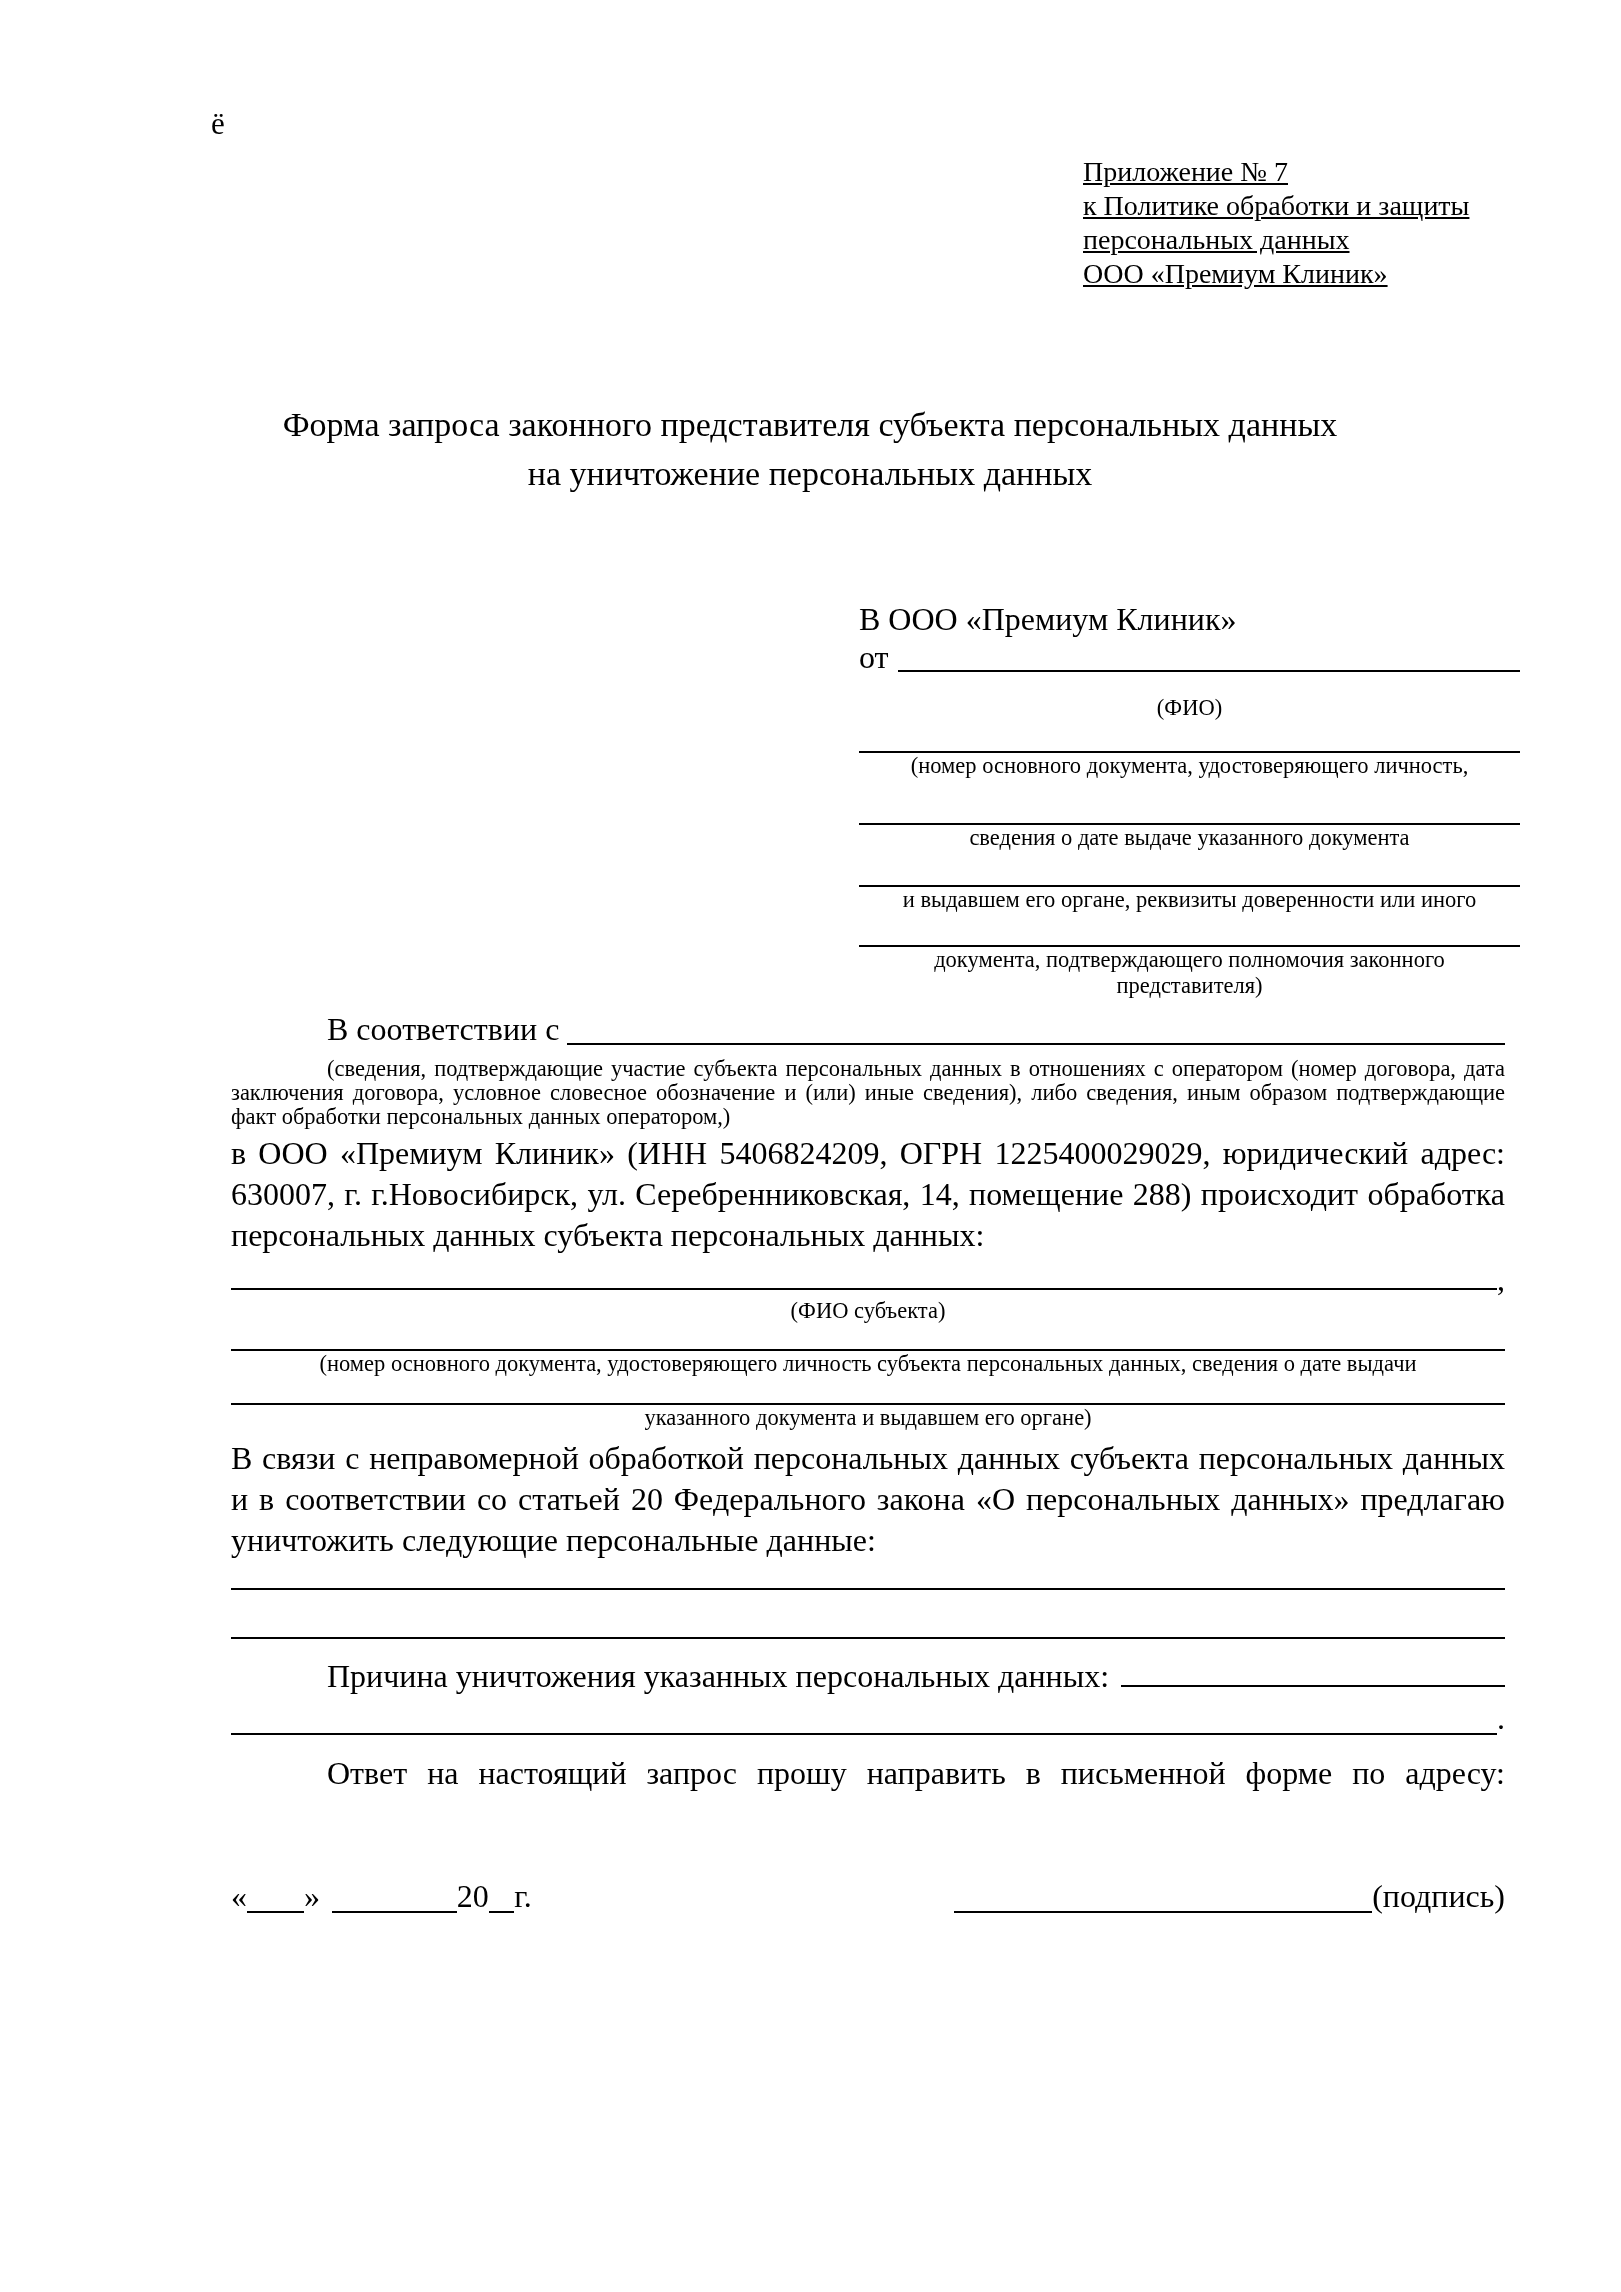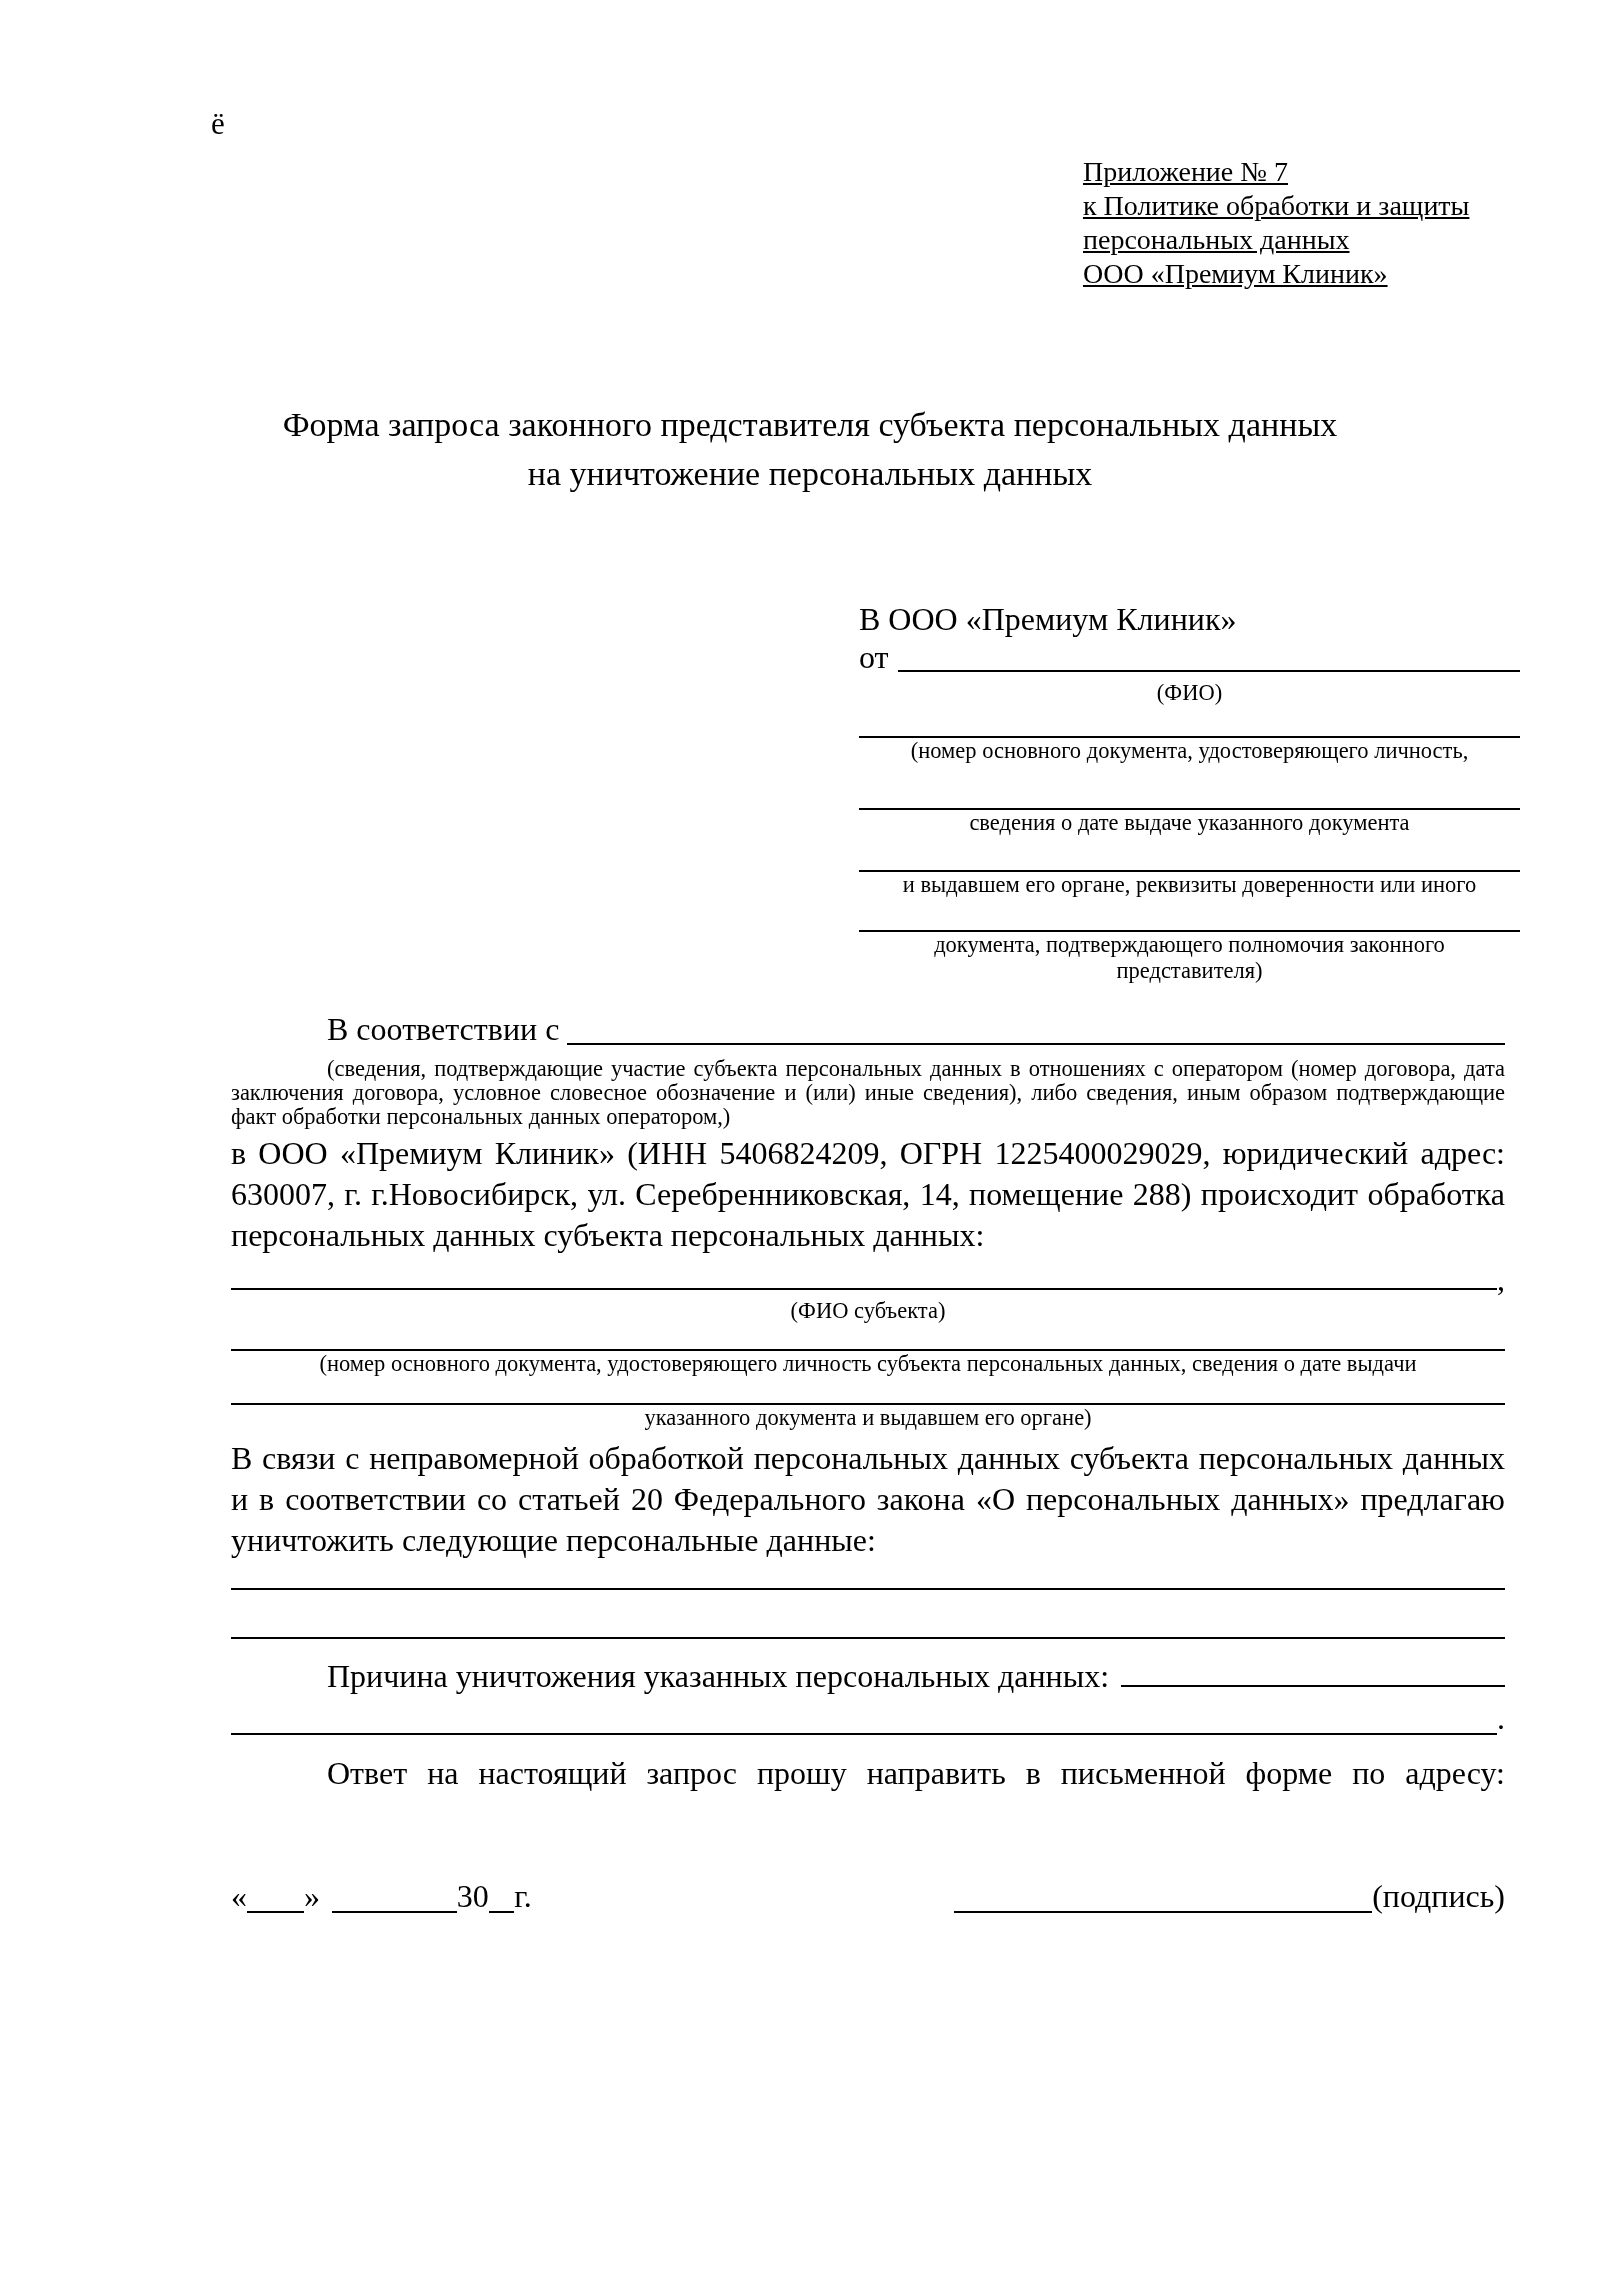--- a/index.html
+++ b/index.html
@@ -94,21 +94,21 @@
     <div>Форма запроса законного представителя субъекта персональных данных</div>
     <div>на уничтожение персональных данных</div>
   </div>
 
   <div class="addressee">
     <div class="addr-to">В ООО «Премиум Клиник»</div>
     <div class="row from-row">
       <span class="label">от</span>
       <span class="fill grow"></span>
     </div>
-    <div class="cap" style="margin-top:8px;">(ФИО)</div>
+    <div class="cap" style="margin-top:23px;">(ФИО)</div>
     <div class="blank a1"></div>
     <div class="cap">(номер основного документа, удостоверяющего личность,</div>
     <div class="blank a2"></div>
     <div class="cap">сведения о дате выдаче указанного документа</div>
     <div class="blank a3"></div>
     <div class="cap">и выдавшем его органе, реквизиты доверенности или иного</div>
     <div class="blank a4"></div>
     <div class="cap">документа, подтверждающего полномочия законного представителя)</div>
   </div>
 
@@ -152,21 +152,21 @@
 
     <p class="reply">Ответ на настоящий запрос прошу направить в письменной форме по адресу:</p>
 
 
     <div class="row footer-row">
       <div class="row date-group">
         <span>«</span>
         <span class="fill f-day"></span>
         <span>»</span>
         <span class="fill f-month"></span>
-        <span>30</span>
+        <span>20</span>
         <span class="fill f-year"></span>
         <span>г.</span>
       </div>
       <div class="row sig-group">
         <span class="fill"></span>
         <span class="tail">(подпись)</span>
       </div>
     </div>
 
   </div>

